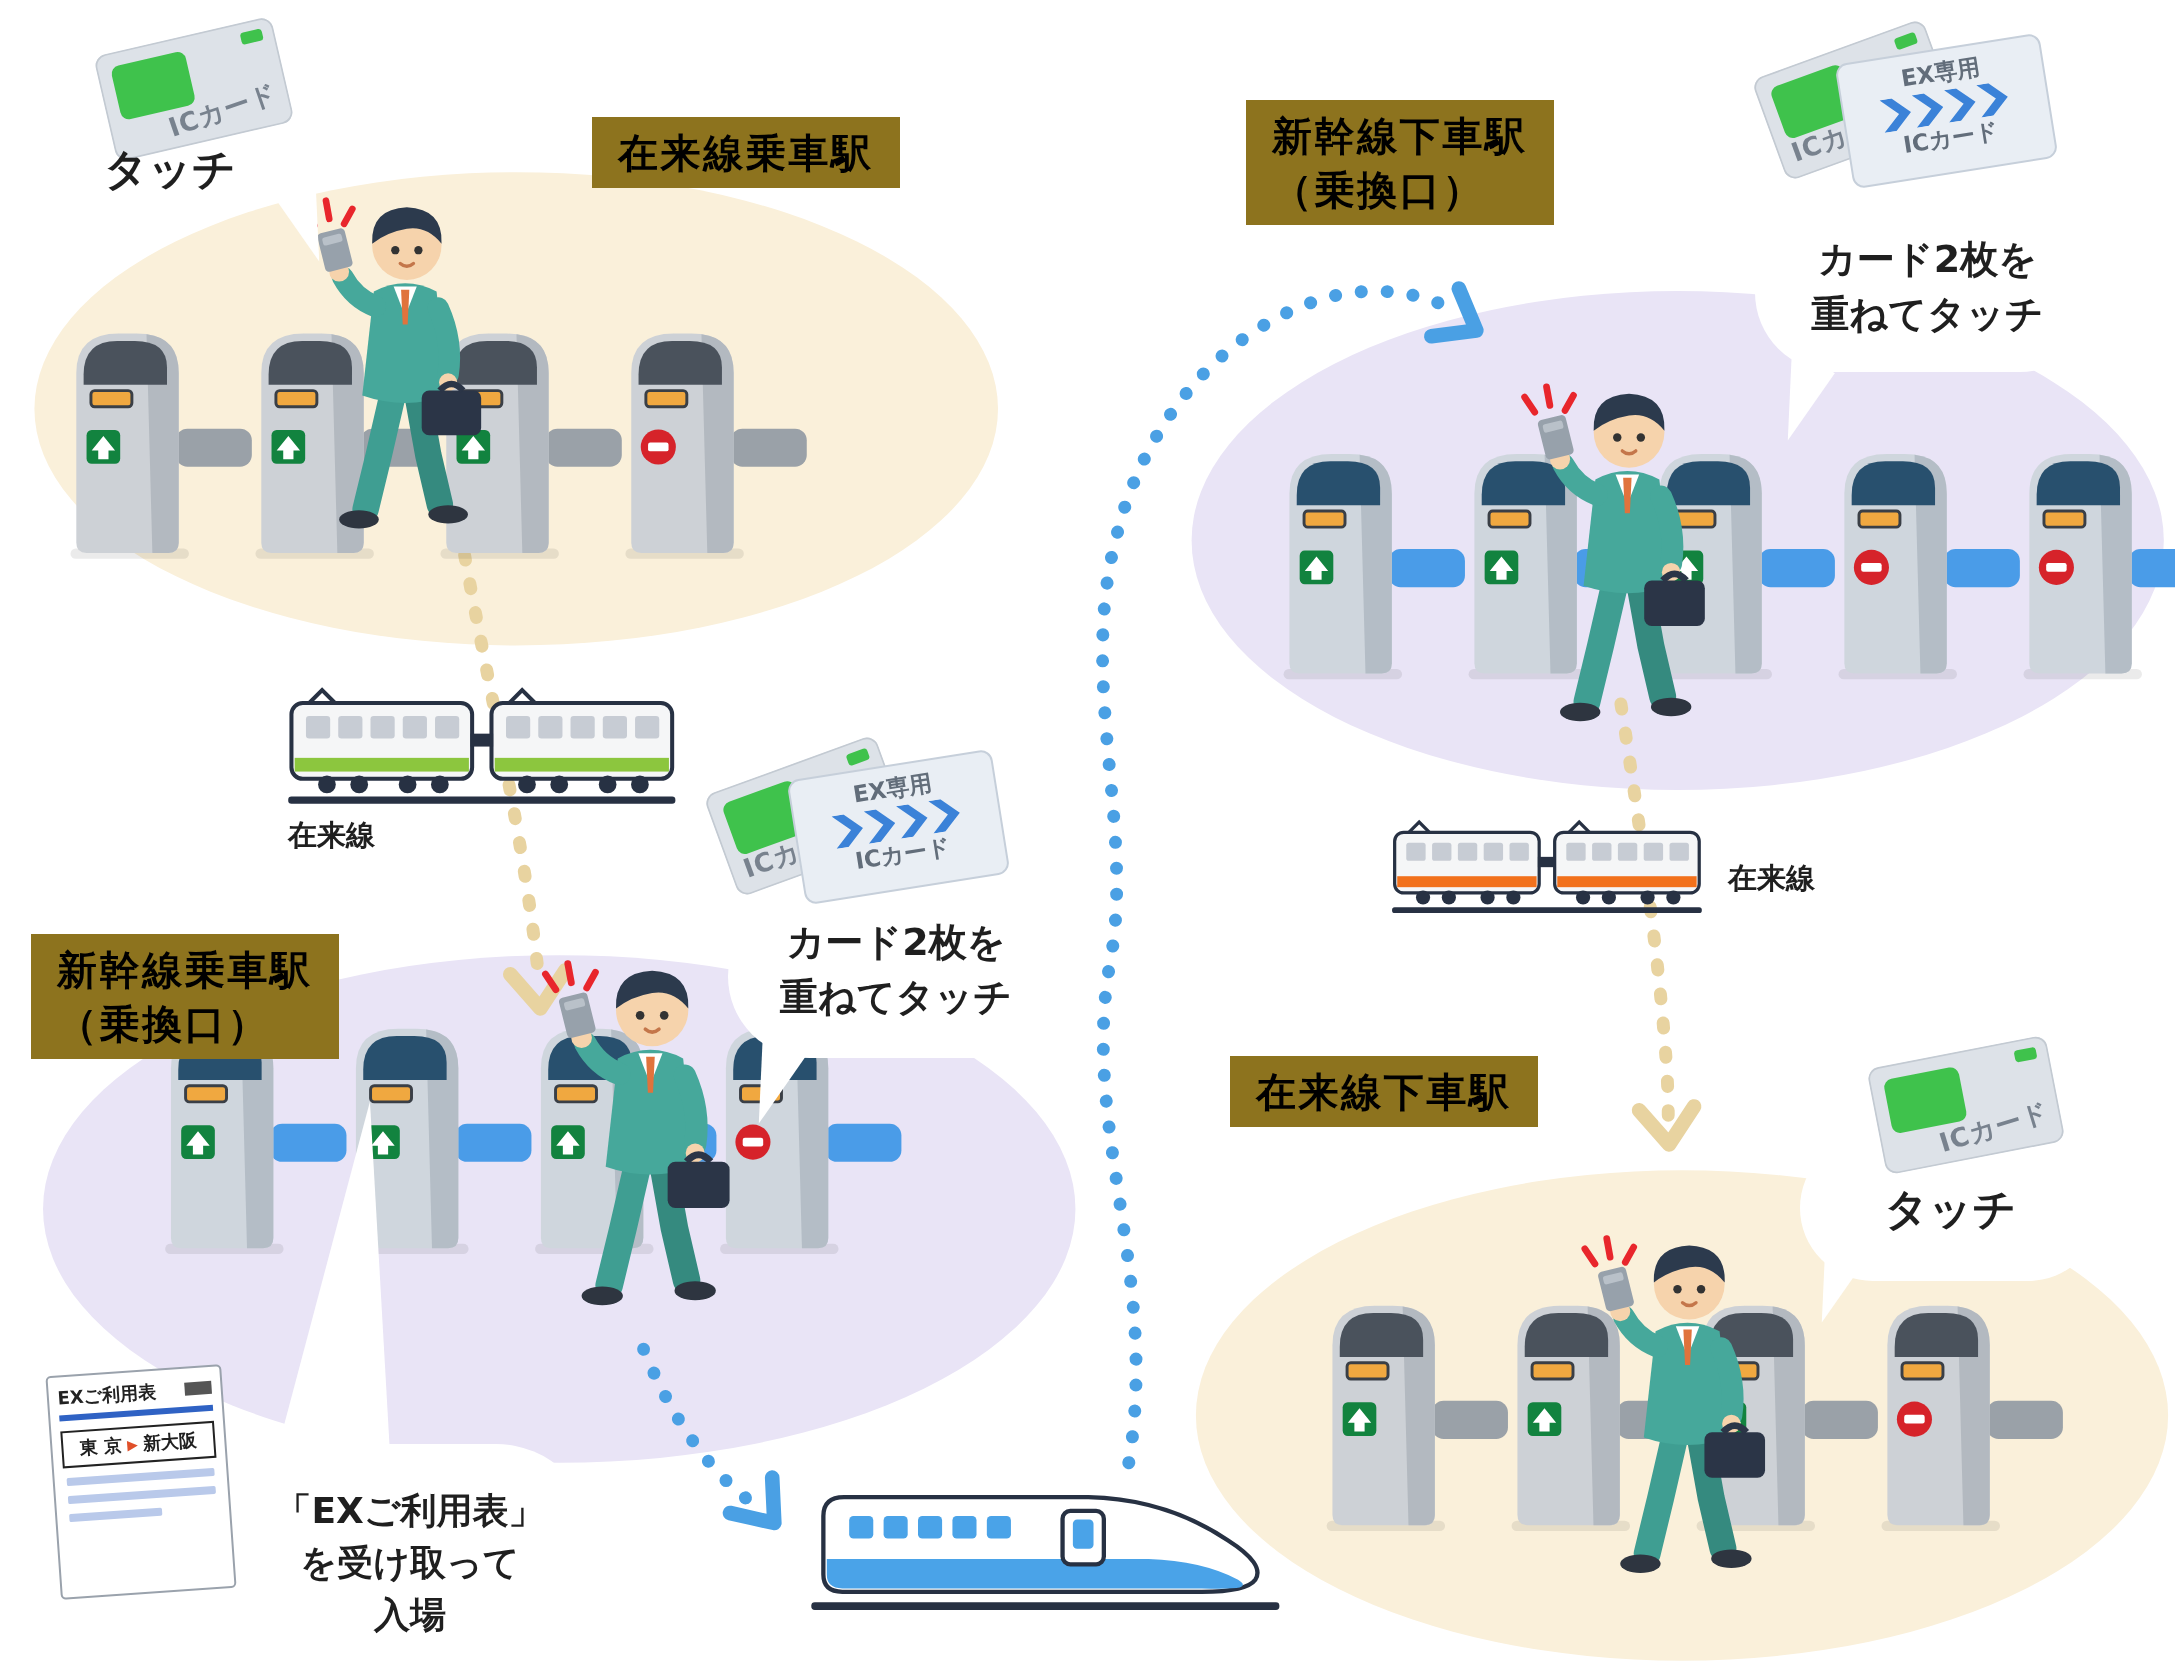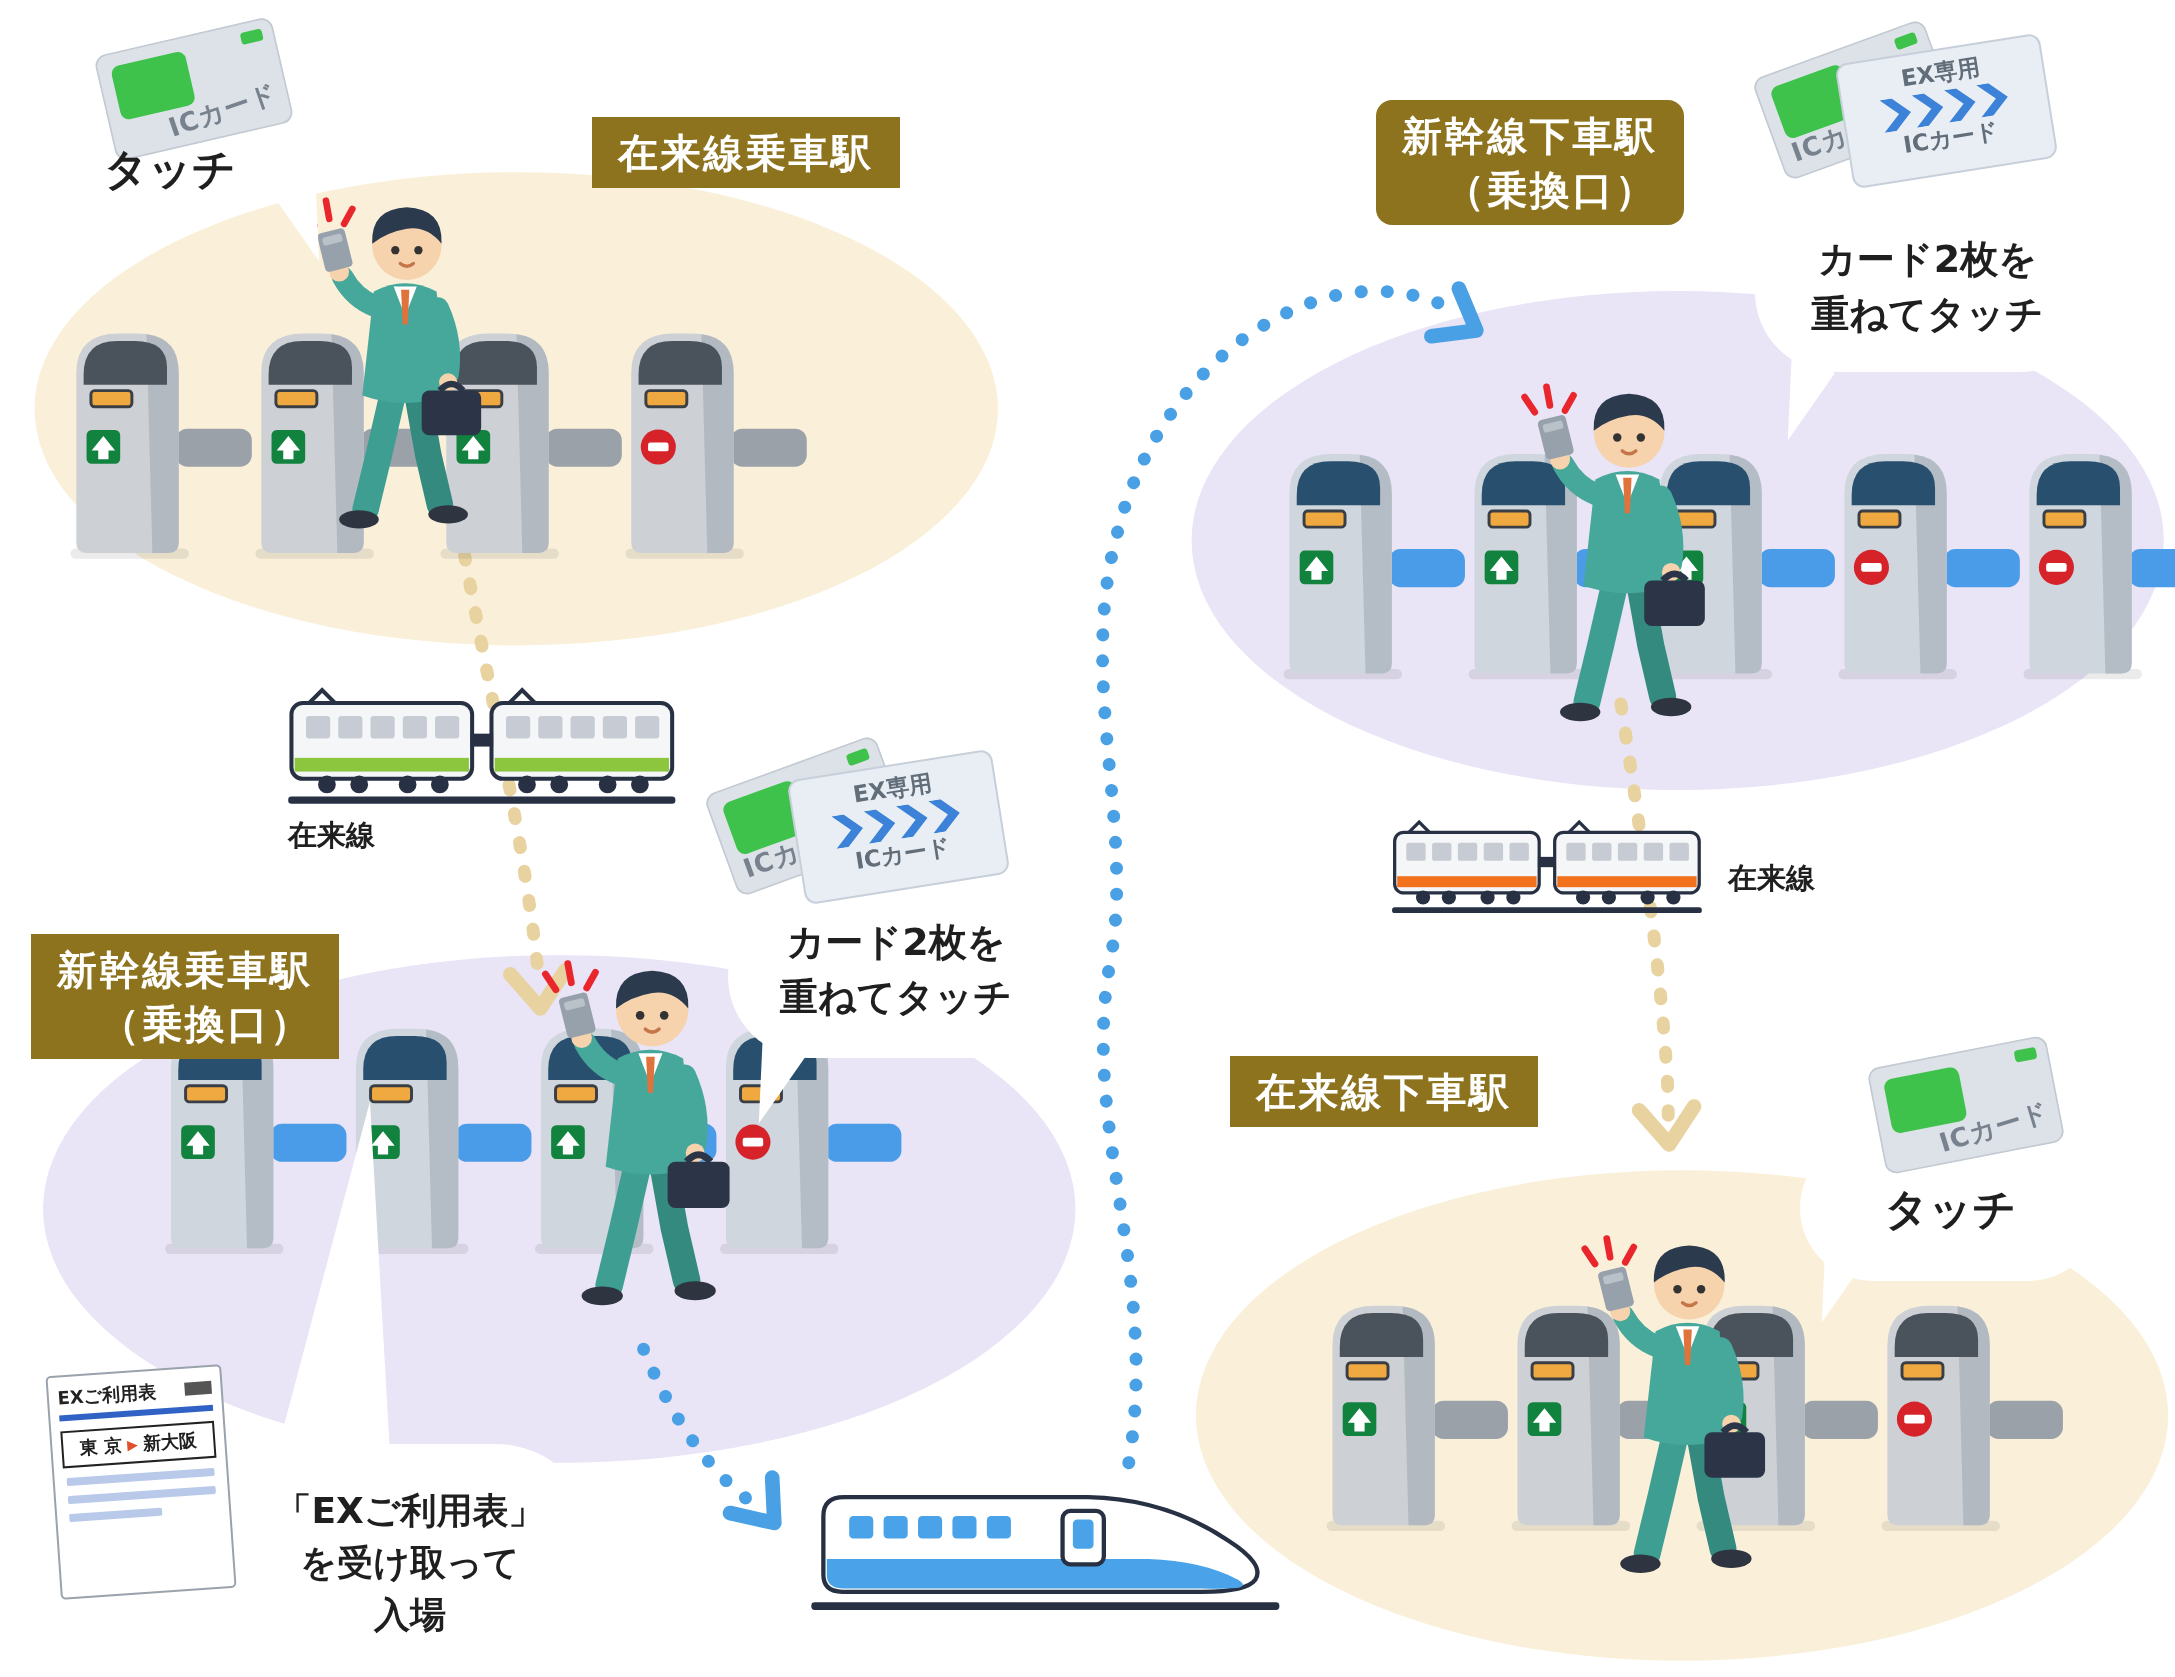--- a/index.html
+++ b/index.html
@@ -13,22 +13,22 @@
   .dot.blue{stroke:#4aa0e4;stroke-dasharray:0.2 30;}
   .chev{fill:none;stroke-width:17;stroke-linecap:round;stroke-linejoin:round;}
   .chev.tan{stroke:#e8d3a0;}
   .chev.blue{stroke:#4aa0e4;}
 
   
   .gate-blue{--cap:#28506e;--paddle:#4a9ce8;--body:#cfd6dd;--shade:#b4bdc6;}
   .train-orange{--stripe:#f2711c;}
 
   
-  .plate{position:absolute;z-index:5;background:#8d731e;color:#ffffff;font-weight:bold;
-         font-size:40px;line-height:1.35;text-align:right;padding:8.6px 26px;
+  .plate{position:absolute;z-index:5;background:#8d731e;color:#000000;font-weight:bold;
+         font-size:40px;line-height:1.35;text-align:left;padding:8.6px 26px;
          letter-spacing:2.6px;white-space:nowrap;}
   .plate span{display:block;}
 
   
   .bubble-wrap{position:absolute;z-index:5;}
   .bubble-body{position:absolute;background:#fff;}
   .tail{position:absolute;width:0;height:0;}
   .tail-br{border-top:82px solid #fff;border-right:52px solid transparent;transform:rotate(-35deg);}
   .tail-bl{border-top:82px solid #fff;border-left:52px solid transparent;transform:rotate(35deg);}
   .bubble-text{position:absolute;font-weight:bold;text-align:center;font-size:38px;line-height:1.45;color:#1f1f1f;}
@@ -220,21 +220,21 @@
     <use class="train-orange" href="#train-local" x="1618" y="952" width="360" height="113"></use>
   </svg>
 
   <div class="plate" style="left:592px;top:117px;">
     <span>在来線乗車駅</span>
   </div>
   <div class="plate" style="left:31px;top:934px;">
     <span>新幹線乗車駅</span>
     <span>（乗換口）</span>
   </div>
-  <div class="plate" style="left:1376px;top:100px;border-radius:16px;">
+  <div class="plate" style="left:1246px;top:100px;">
     <span>新幹線下車駅</span>
     <span>（乗換口）</span>
   </div>
   <div class="plate" style="left:1230px;top:1056px;">
     <span>在来線下車駅</span>
   </div>
 
   <div class="bubble-wrap" style="left:41px;top:19px;width:353px;height:258px;">
     <span class="tail tail-br" style="left:250px;top:153px;"></span>
     <div class="bubble-body" style="left:0;top:0;width:314px;height:185px;border-radius:50%;"></div>

